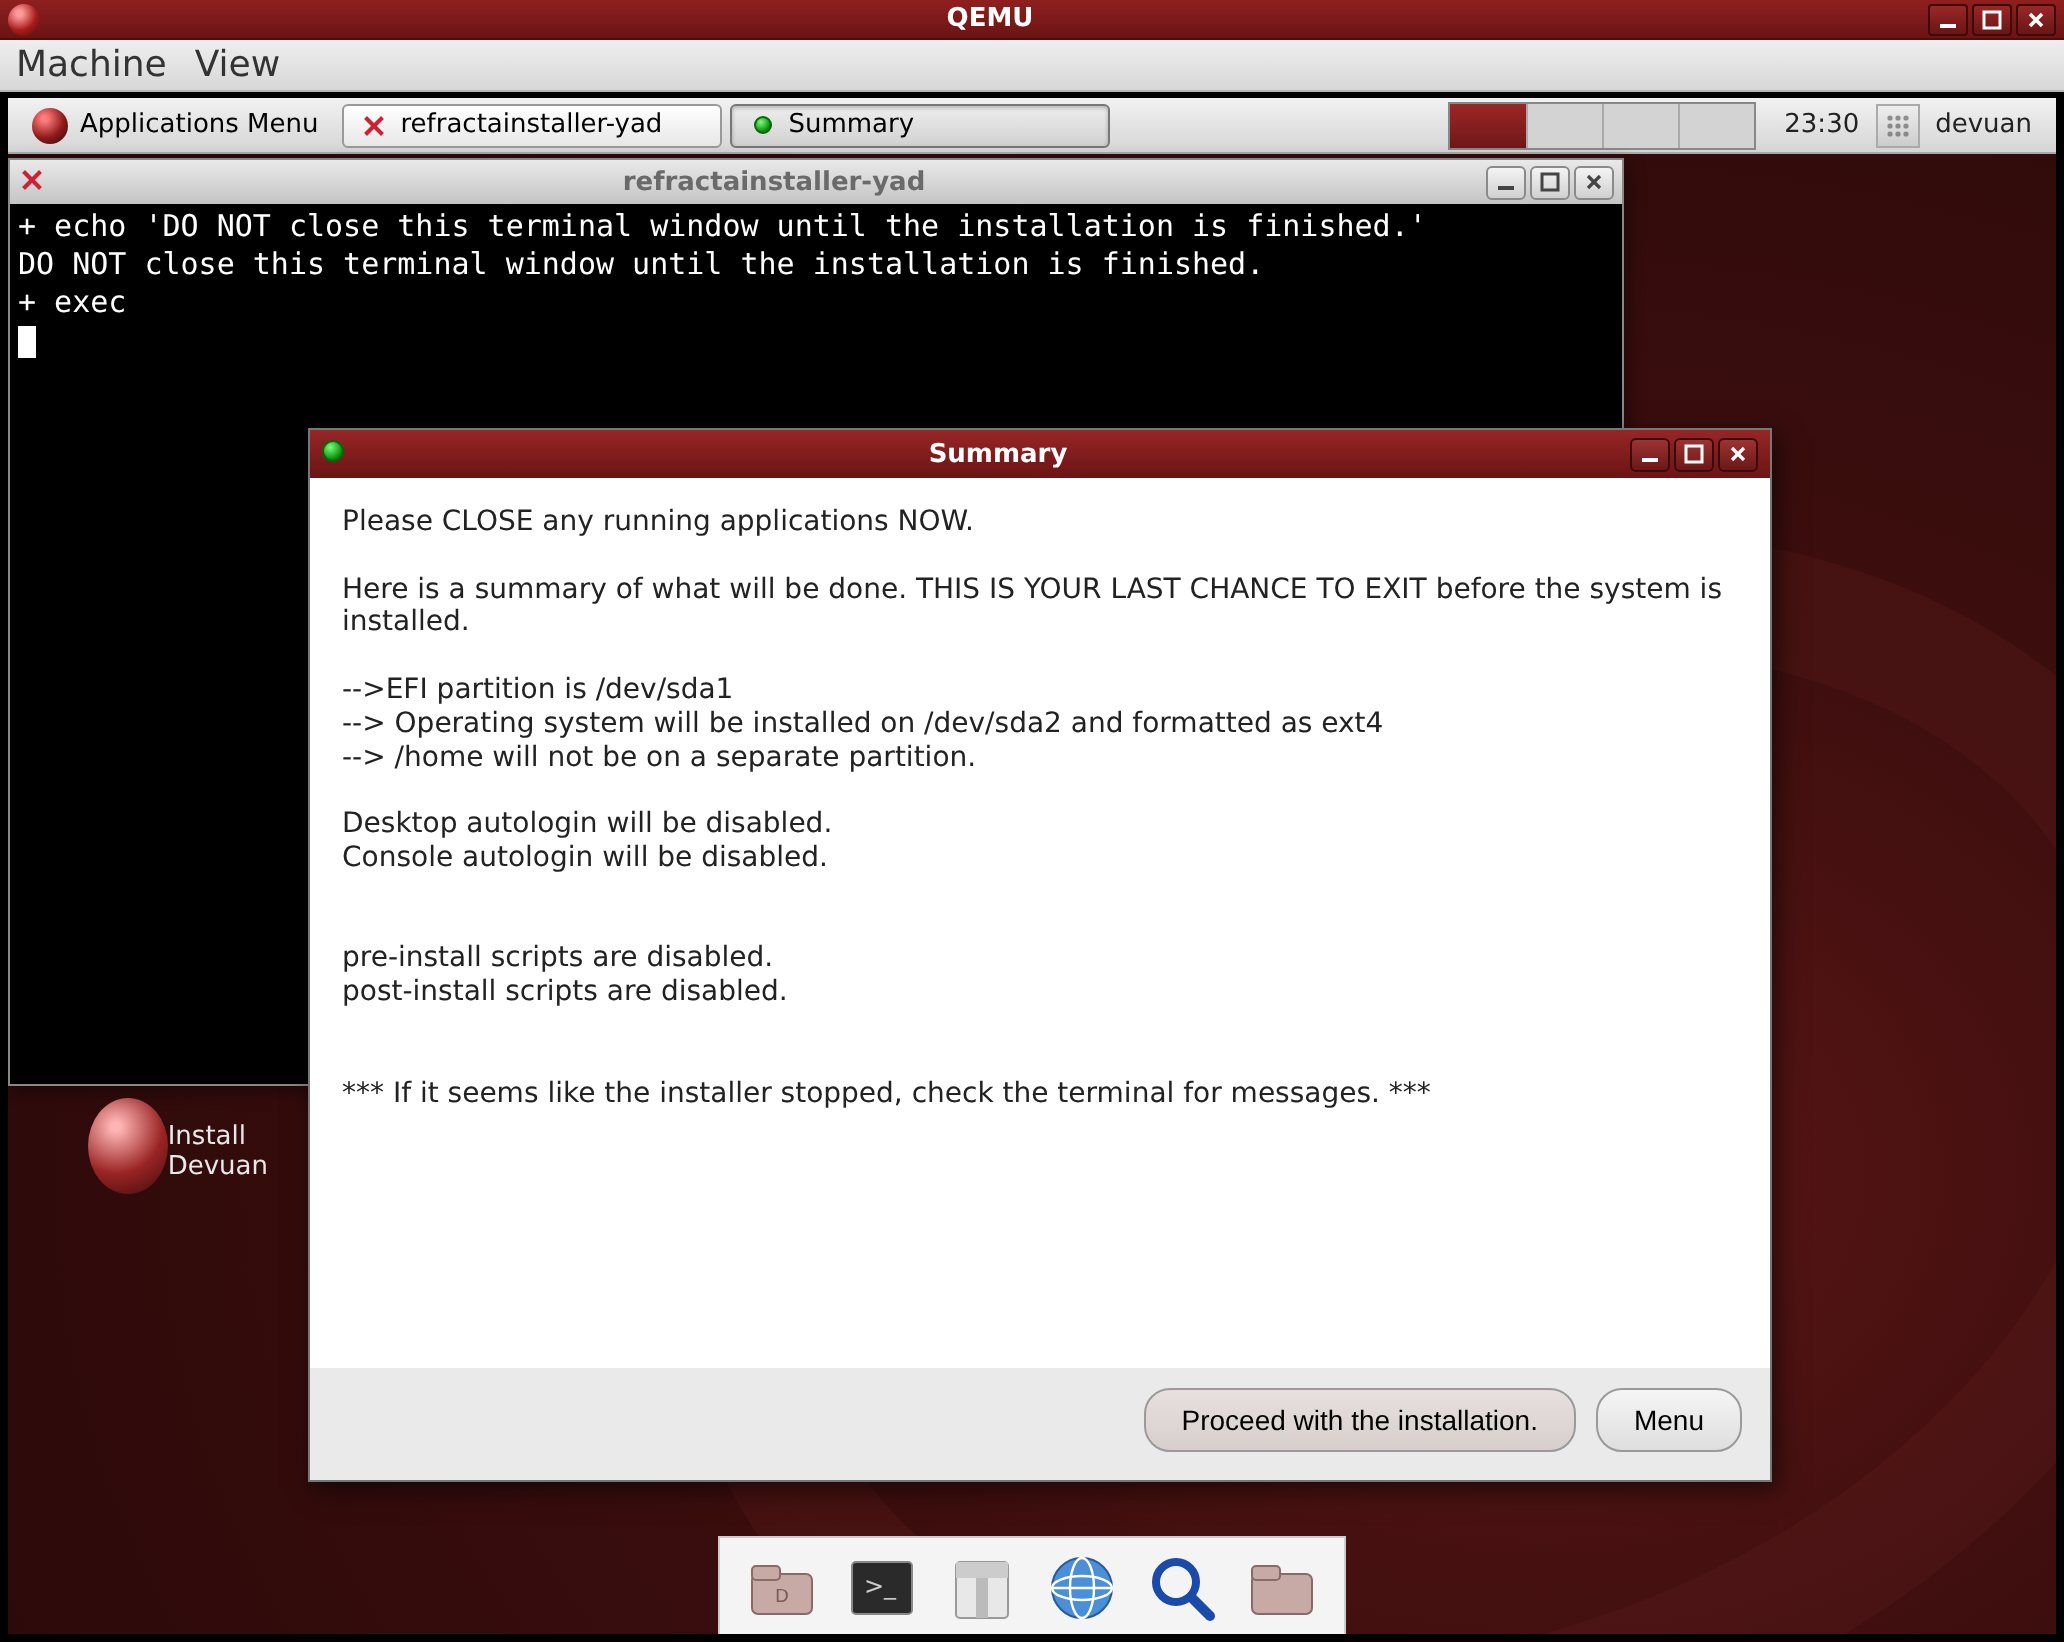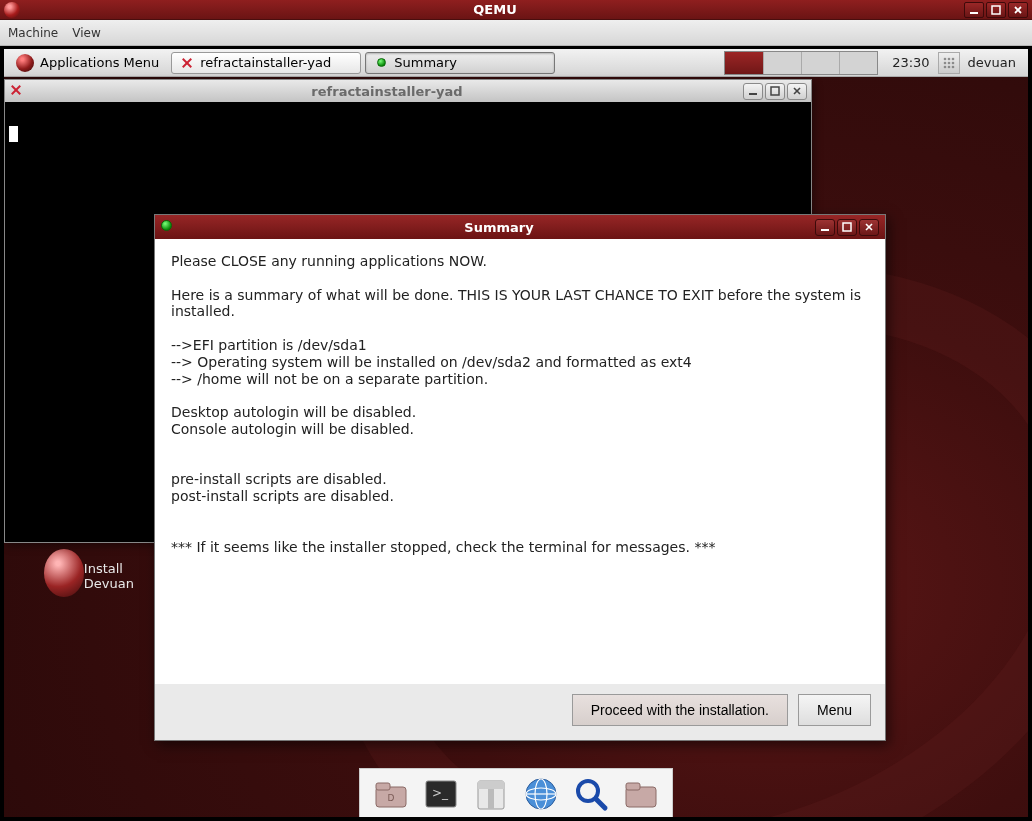--- a/index.html
+++ b/index.html
@@ -36,21 +36,21 @@
   display: flex; align-items: center; justify-content: center;
   color: #fff; font-size: 12px; font-weight: bold;
   cursor: pointer;
 }
 .qemu-menubar {
   height: 26px;
   background: linear-gradient(to bottom, #efefef, #d7d7d7);
   border-bottom: 1px solid #b5b5b5;
   display: flex; align-items: center;
   padding: 0 8px; gap: 14px;
-  color: #333; font-size: 12px;
+  color: #333; font-size: 18px;
 }
 .qemu-menubar span { cursor: pointer; }
 
 .vm-screen {
   position: absolute;
   top: 49px; left: 4px;
   width: 1024px; height: 768px;
   background: radial-gradient(ellipse 900px 700px at 75% 70%, #5c1616 0%, #3e0e0e 40%, #2a0909 100%);
   overflow: hidden;
 }
@@ -184,21 +184,21 @@
 }
 .summary-buttons {
   display:flex; justify-content:flex-end; gap:10px;
   padding: 10px 14px 14px;
   background:#eaeaea;
 }
 .btn {
   padding: 7px 18px;
   background: linear-gradient(to bottom,#f5f5f5,#dedede);
   border:1px solid #9a9a9a;
-  border-radius:0;
+  border-radius:13px;
   cursor:pointer;
   font-size:14px;
 }
 .btn.primary { background:linear-gradient(to bottom,#e8e0de,#d7cfcc); }
 
 .dock {
   position:absolute; bottom: 0px; left:50%;
   transform: translateX(-50%);
   background: #f4f4f4;
   border: 1px solid #ccc;
@@ -307,21 +307,23 @@
             </svg>
           </div>
         <div class="winbtn">
             <svg width="10" height="10">
               <line x1="2" y1="2" x2="8" y2="8" stroke="#444" stroke-width="1.6"></line>
               <line x1="8" y1="2" x2="2" y2="8" stroke="#444" stroke-width="1.6"></line>
             </svg>
           </div>
       </div>
     </div>
-    <div class="term-body">
+    <div class="term-body"><span>+ echo 'DO NOT close this terminal window until the installation is finished.'
+DO NOT close this terminal window until the installation is finished.
++ exec</span>
 <span class="cursor"></span></div>
   </div>
 
   <div class="summary-window">
     <div class="summary-tb">
       <div class="s-ico">
           <div class="green-dot" style="width:11px;height:11px;"></div>
         </div>
       <div class="s-title">Summary</div>
       <div class="winbtns">

